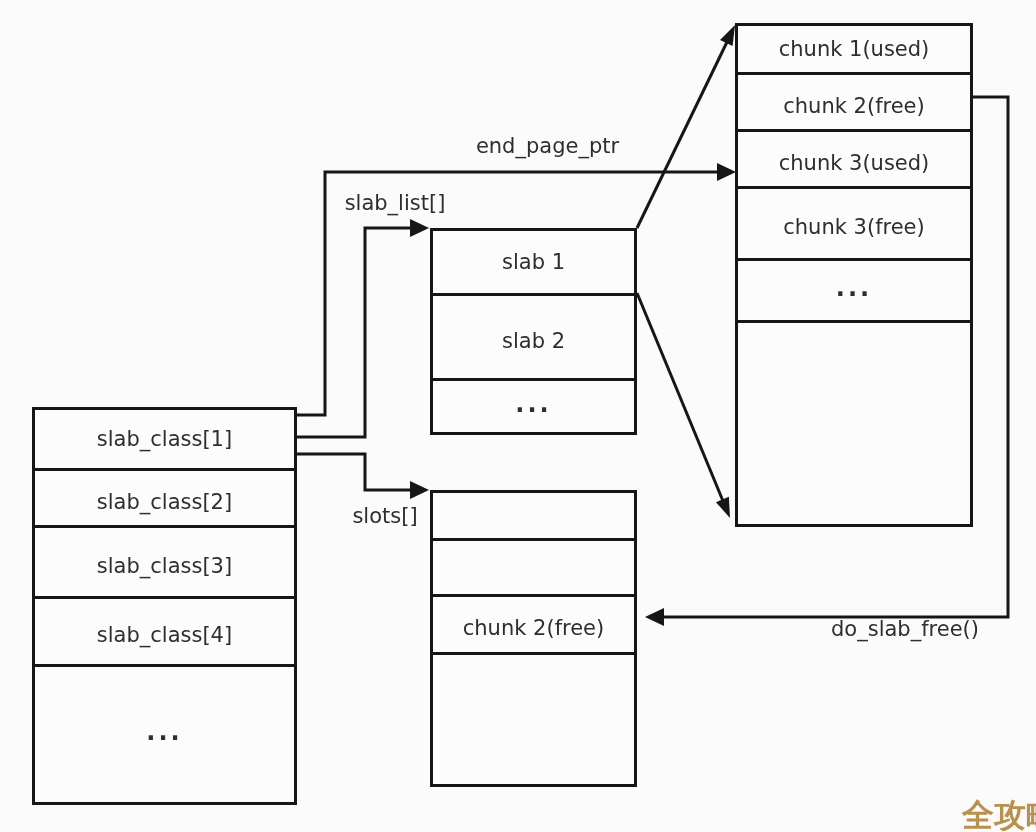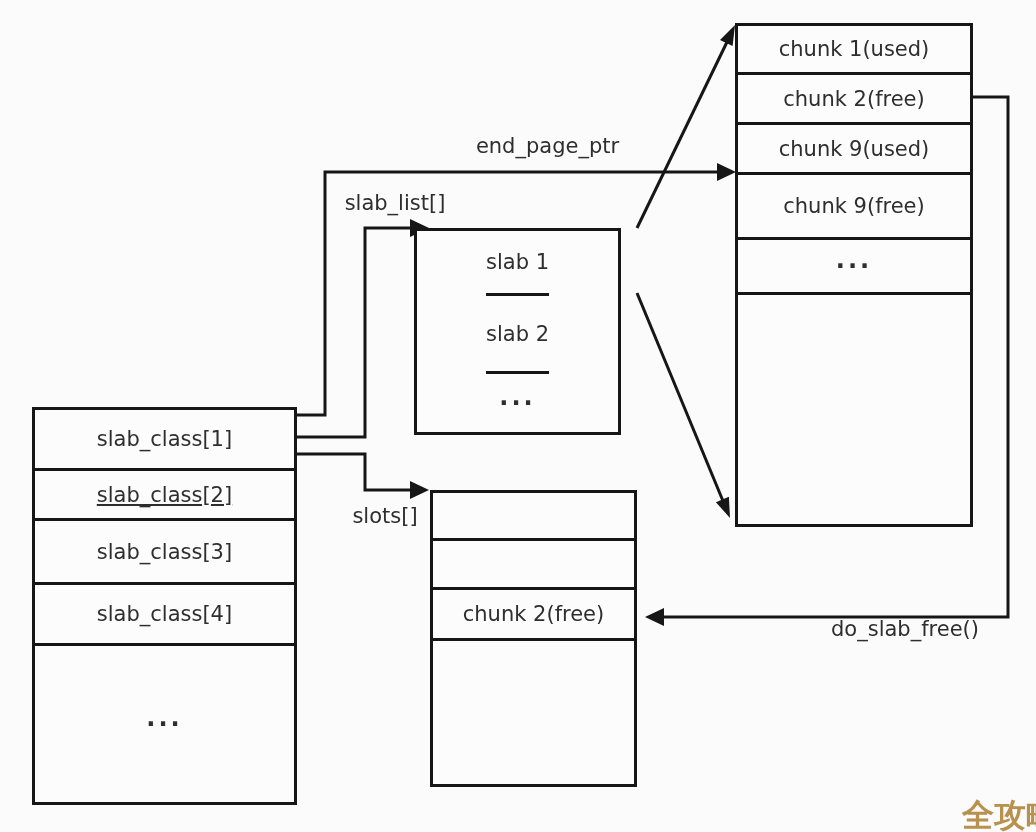--- a/index.html
+++ b/index.html
@@ -31,20 +31,21 @@
     fill: #161616;
     stroke: none;
   }
   .box {
     position: absolute;
     box-sizing: border-box;
     border: 3px solid #161616;
     background: #fcfcfc;
     display: flex;
     flex-direction: column;
+    gap: 7px;
   }
   .row {
     box-sizing: border-box;
     border-bottom: 3px solid #161616;
     display: flex;
     align-items: center;
     justify-content: center;
     font-size: 21px;
     color: #2e2e2e;
   }
@@ -112,35 +113,35 @@
     <g>
       <polyline points="973,97 1008,97 1008,617 662,617"></polyline>
       <polygon points="645,617 664,608 664,626"></polygon>
     </g>
   </svg>
 
   <div class="box" style="left:32px; top:407px; width:265px; height:398px;">
     <div class="row" style="height:61px;">
       <span>slab_class[1]</span>
     </div>
-    <div class="row" style="height:50px;text-decoration:underline;">
+    <div class="row" style="height:50px;">
       <span>slab_class[2]</span>
     </div>
     <div class="row" style="height:64px;">
       <span>slab_class[3]</span>
     </div>
     <div class="row" style="height:61px;">
       <span>slab_class[4]</span>
     </div>
     <div class="row">
       <span class="dots">...</span>
     </div>
   </div>
 
-  <div class="box" style="left:414px; top:228px; width:207px; height:207px;align-items:center;">
+  <div class="box" style="left:430px; top:228px; width:207px; height:207px;">
     <div class="row" style="height:65px;">
       <span>slab 1</span>
     </div>
     <div class="row" style="height:78px;">
       <span>slab 2</span>
     </div>
     <div class="row">
       <span class="dots">...</span>
     </div>
   </div>
@@ -161,24 +162,24 @@
   </div>
 
   <div class="box" style="left:735px; top:23px; width:238px; height:504px;">
     <div class="row" style="height:49px;">
       <span>chunk 1(used)</span>
     </div>
     <div class="row" style="height:50px;">
       <span>chunk 2(free)</span>
     </div>
     <div class="row" style="height:50px;">
-      <span>chunk 9(used)</span>
+      <span>chunk 3(used)</span>
     </div>
     <div class="row" style="height:65px;">
-      <span>chunk 9(free)</span>
+      <span>chunk 3(free)</span>
     </div>
     <div class="row" style="height:55px;">
       <span class="dots">...</span>
     </div>
     <div class="row">
       <span></span>
     </div>
   </div>
 
   <div class="flabel" style="left:455px; top:134px; width:185px;">end_page_ptr</div>

